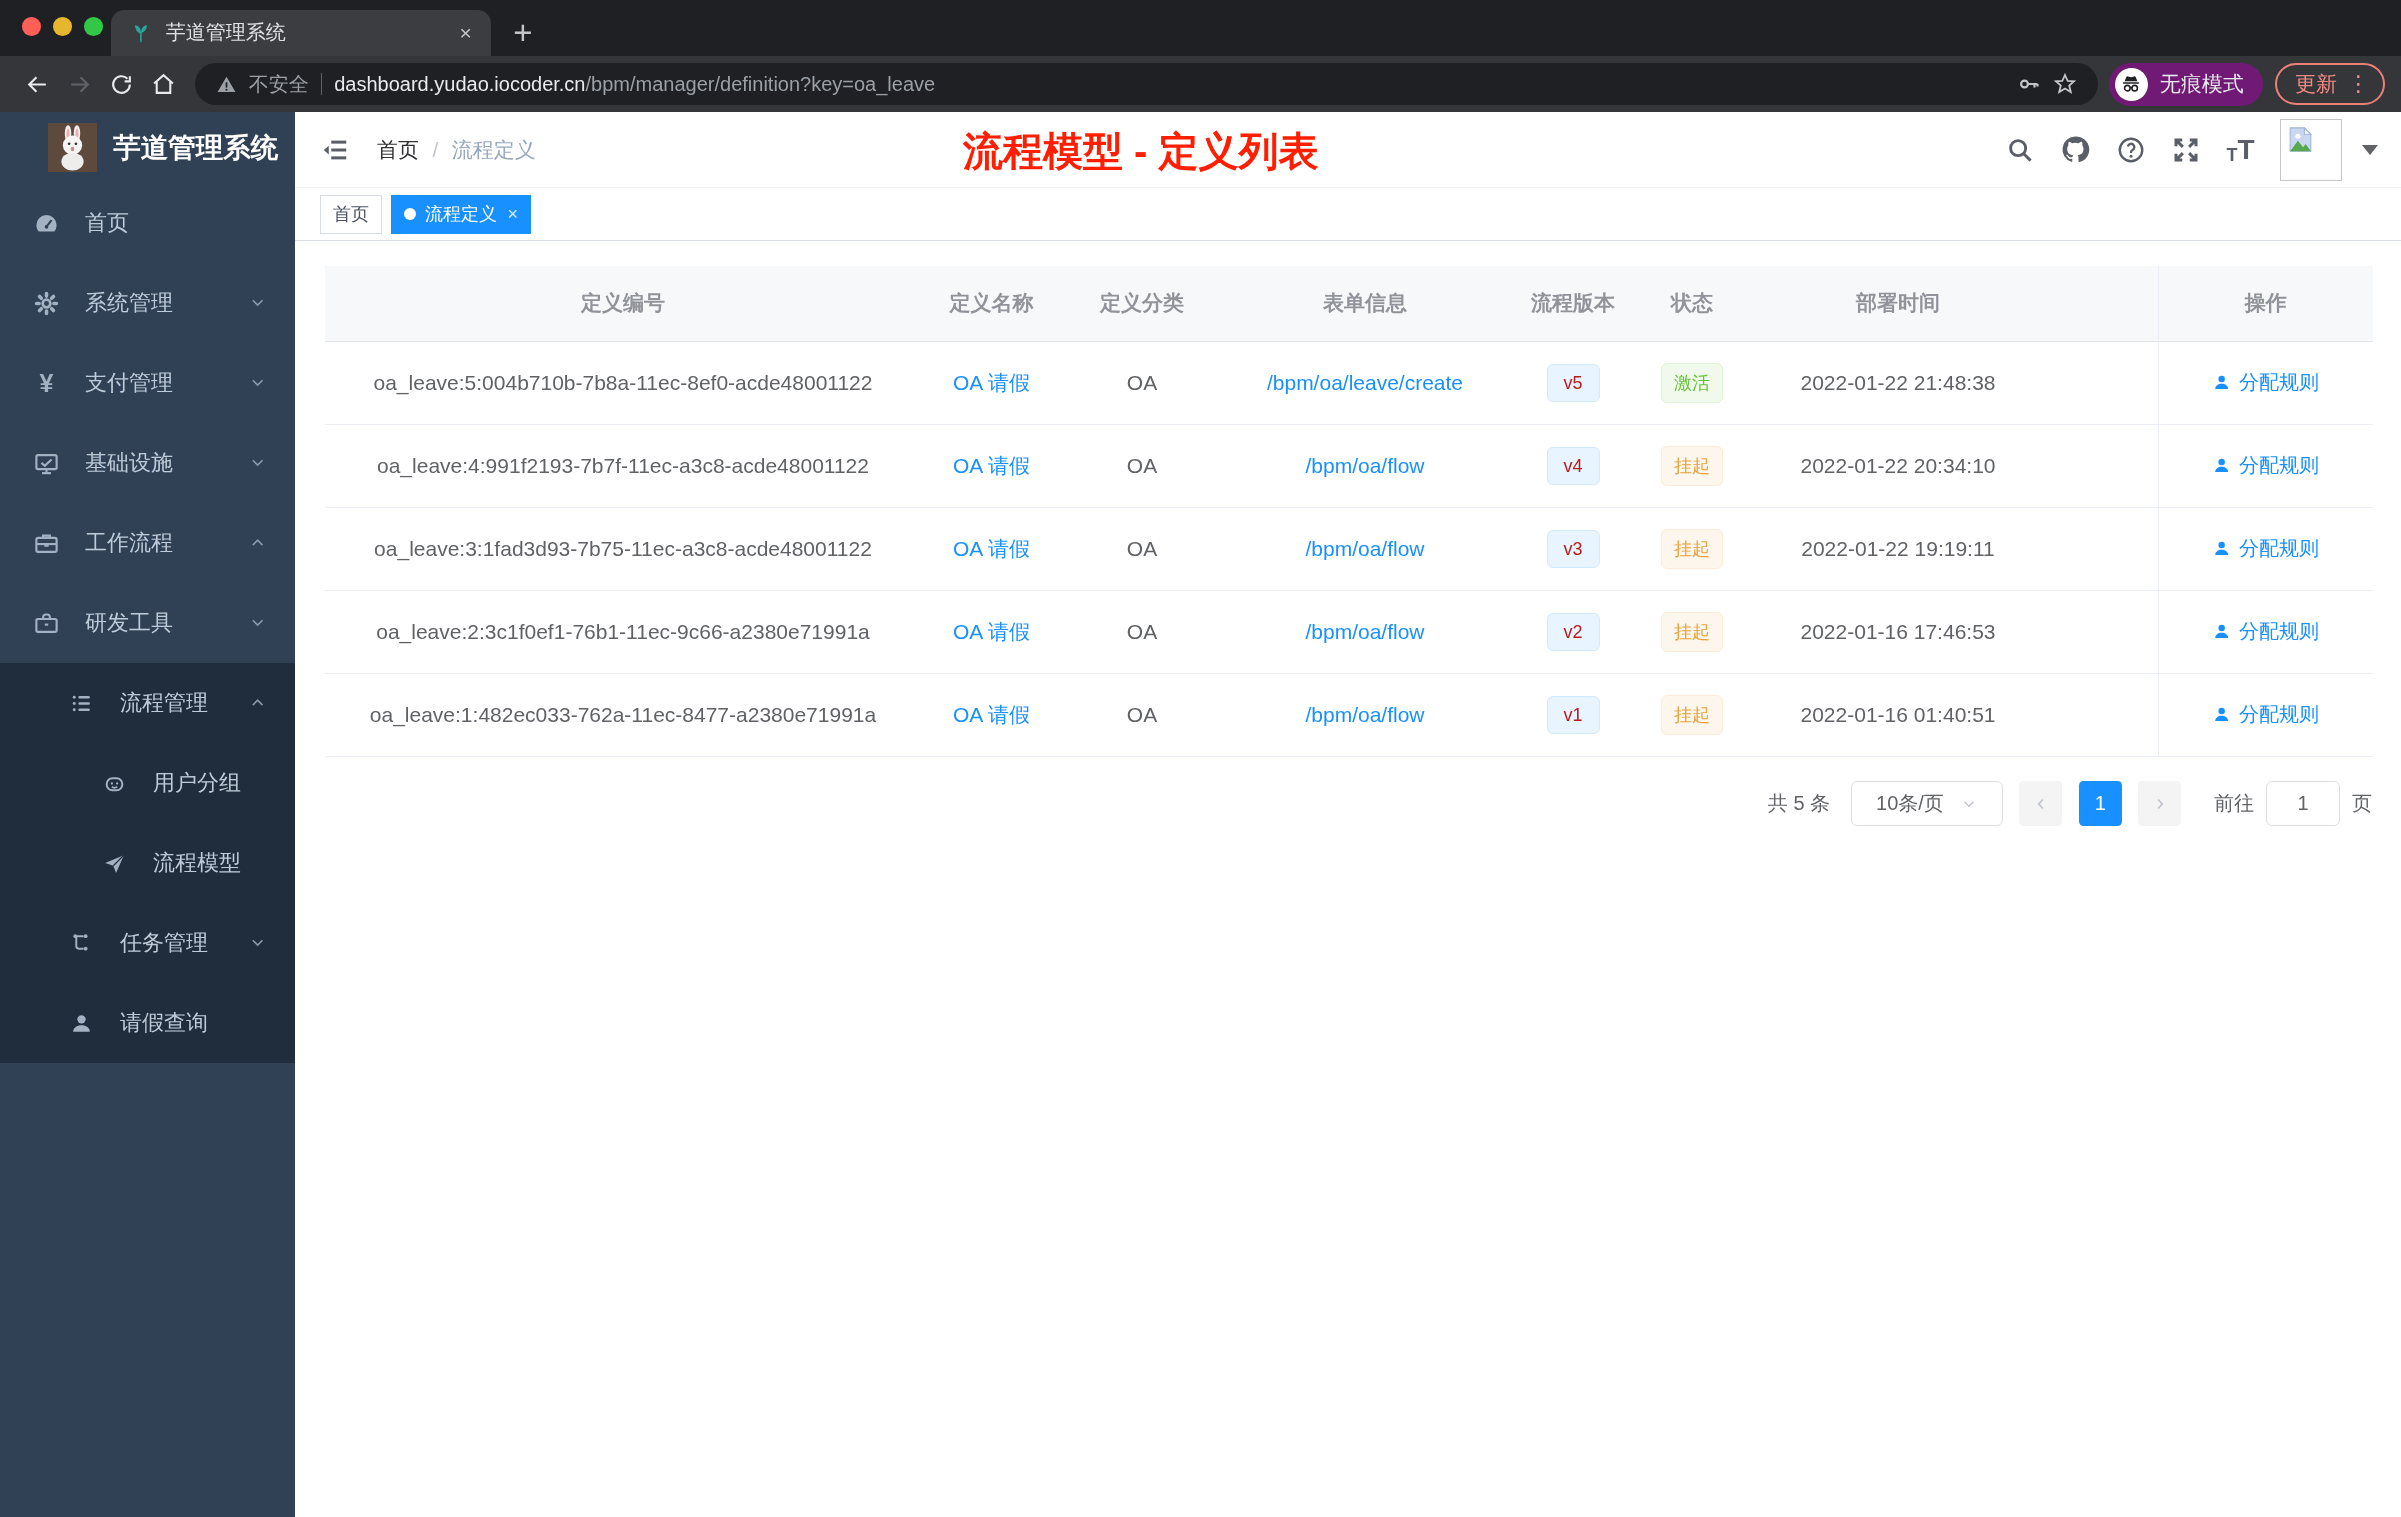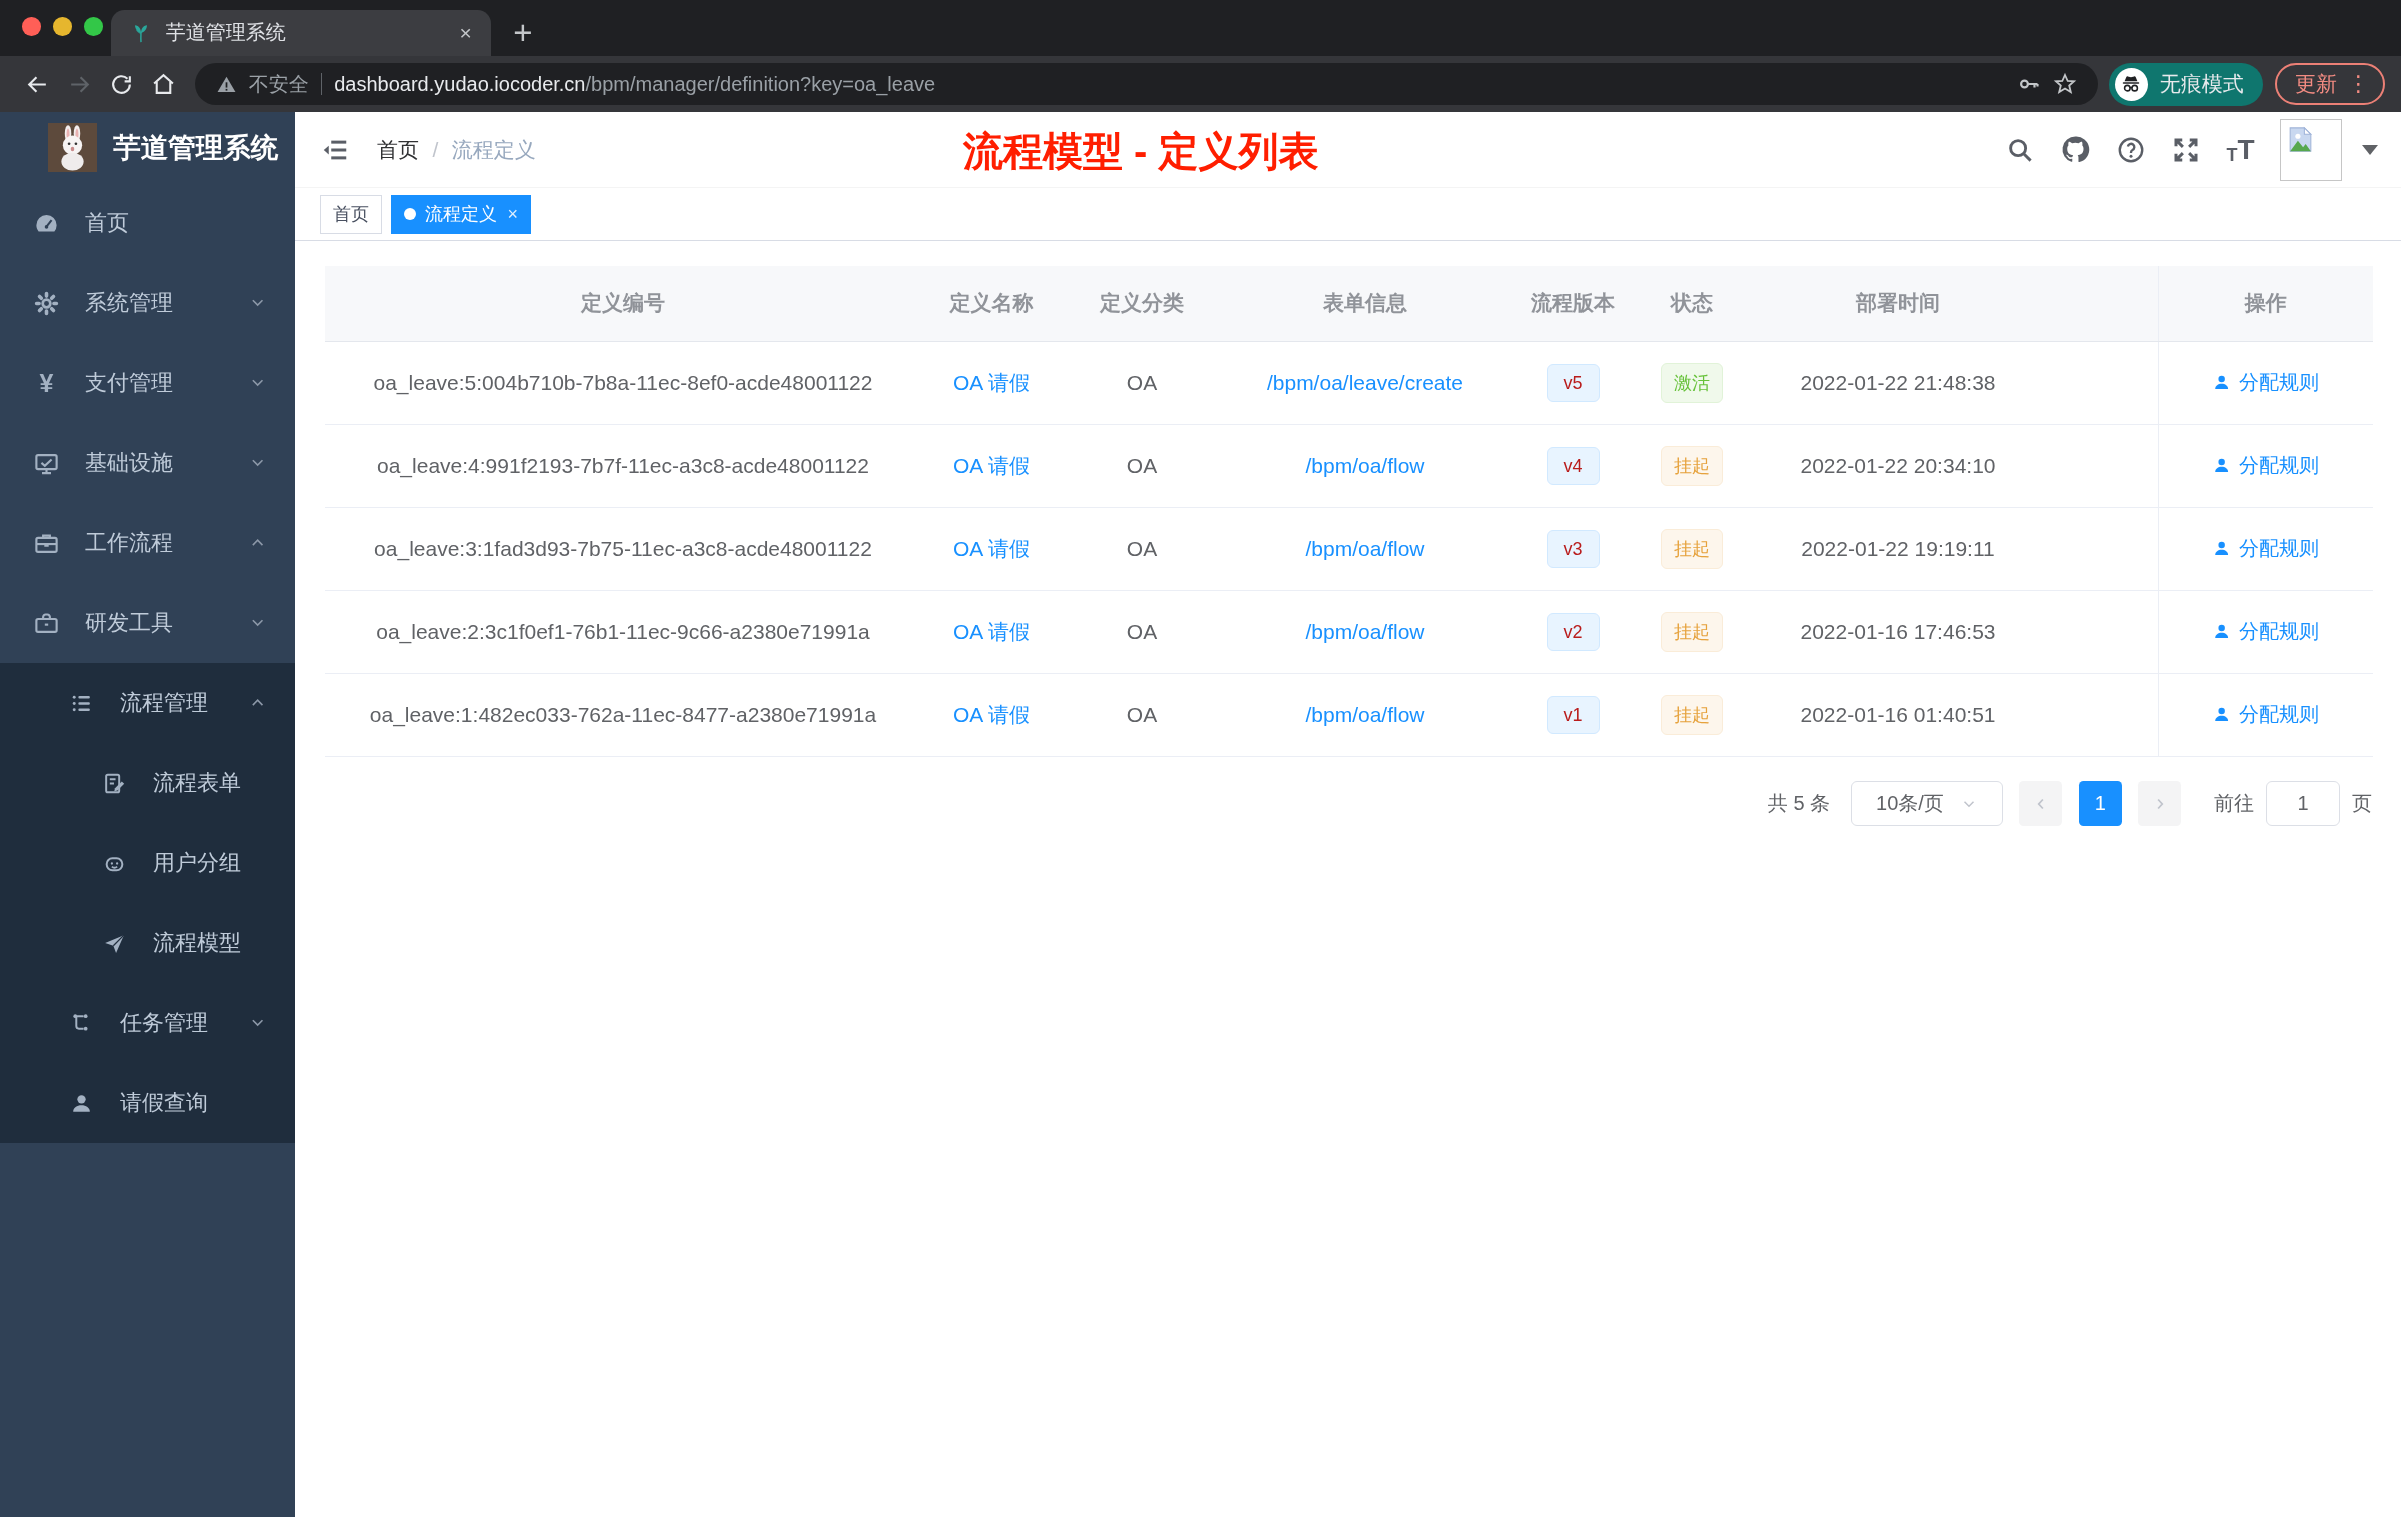--- a/index.html
+++ b/index.html
@@ -21,21 +21,21 @@
   .toolbar { height:56px; background:#35363a; display:flex; align-items:center; padding:0 16.3px; }
   .nav-btn { width:42px; height:42px; display:flex; align-items:center; justify-content:center; color:#e8eaed; }
   .nav-btn.disabled { color:#5f6368; }
   .urlbar { flex:1; height:42px; background:#1f2023; border-radius:21.5px; margin:0 10.4px;
             display:flex; align-items:center; padding:0 21px; gap:12px; }
   .ns-label { color:#9aa0a6; font-size:20px; }
   .url-sep { width:1.5px; height:22px; background:#5f6368; }
   .url-text { font-size:20px; color:#e8eaed; white-space:nowrap; }
   .url-text .path { color:#9aa0a6; }
   .url-spacer { flex:1; }
-  .incog-chip { height:43px; background:#0f766e; border-radius:21.5px; display:flex; align-items:center;
+  .incog-chip { height:43px; background:#701a75; border-radius:21.5px; display:flex; align-items:center;
                 gap:12px; padding:0 19.3px 0 6px; margin-right:12px; }
   .incog-circle { width:33px; height:33px; background:#fff; border-radius:50%; display:flex; align-items:center; justify-content:center; }
   .incog-label { color:#e8eaed; font-size:21px; }
   .update-pill { height:42px; border:2.2px solid #ec8076; border-radius:21.5px; color:#f28b82;
                  display:flex; align-items:center; gap:10.4px; padding:0 13.4px 0 18px; font-size:21px; }
   .kebab { font-size:22px; letter-spacing:0; color:#f28b82; }
 
   
   .app { display:flex; height:1406px; }
 
@@ -314,30 +314,20 @@
             </svg>
         </span>
         <span class="mi-label">流程管理</span>
         <span class="mi-chev">
           <svg width="19.3" height="19.3" viewBox="0 0 24 24" fill="none" stroke="currentColor" stroke-width="2">
               <path d="M6 15l6-6 6 6"></path>
             </svg>
         </span>
       </div>
 
-      <div class="menu-item deep">
-        <span class="mi-icon">
-          <svg width="25" height="25" viewBox="0 0 24 24" fill="none" stroke="currentColor" stroke-width="1.9">
-              <rect x="4" y="3.5" width="12.5" height="17" rx="1.5"></rect>
-              <path d="M7.5 8h5.5M7.5 12h4"></path>
-              <path d="M12.5 16.5l6.5-6.5 2.3 2.3-6.5 6.5-3 .7z" fill="currentColor" stroke="none"></path>
-            </svg>
-        </span>
-        <span class="mi-label">流程表单</span>
-      </div>
 
       <div class="menu-item deep">
         <span class="mi-icon">
           <svg width="25" height="25" viewBox="0 0 24 24" fill="none" stroke="currentColor" stroke-width="1.9">
               <rect x="4.5" y="7" width="15" height="11.5" rx="5.5"></rect>
               <circle cx="9.5" cy="12" r="1.1" fill="currentColor" stroke="none"></circle>
               <circle cx="14.5" cy="12" r="1.1" fill="currentColor" stroke="none"></circle>
               <path d="M9.5 15c1.6 1.4 3.4 1.4 5 0"></path>
             </svg>
         </span>

